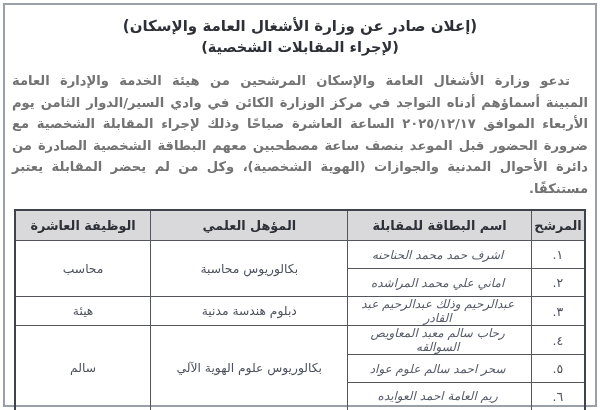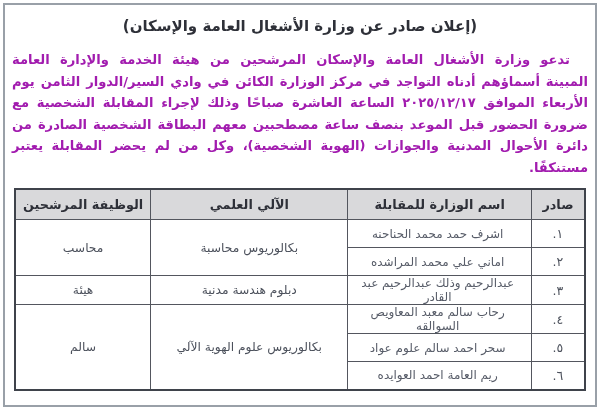--- a/index.html
+++ b/index.html
@@ -18,21 +18,21 @@
     padding: 6px 7px 5px 7px;
     direction: rtl;
   }
   .title-block { text-align: center; margin-top: 4px; color: #2e3038; }
   .title-line1 { font-size: 15px; font-weight: bold; line-height: 22px; }
   .title-line2 { font-size: 14.5px; font-weight: bold; line-height: 21px; }
   .body-paragraph {
     margin-top: 12px;
     font-size: 13.1px;
     font-weight: bold;
-    color: #a21caf;
+    color: #737373;
     line-height: 21.6px;
     text-align: justify;
     text-indent: 18px;
     word-spacing: 1px;
   }
   table.interview-table {
     width: calc(100% - 4px);
     margin: 9px 2px 0 2px;
     border-collapse: collapse;
     table-layout: fixed;
@@ -47,51 +47,52 @@
   th.hdr {
     background: #d9d9db;
     color: #2e3038;
     font-size: 12.8px;
     font-weight: bold;
     height: 31px;
     border-bottom: 2px solid #3f434b;
   }
   td.cell { height: 28px; font-size: 12px; color: #575c68; }
   td.num-cell { font-size: 12.5px; color: #4c515c; }
-  td.name-cell { padding-right: 4px; }
+  td.name-cell { padding-right: 4px; font-style: italic; }
   td.group-cell { font-size: 12.3px; color: #4c515c; border-radius: 15px; }
   col.c-num  { width: 9.4%; }
   col.c-name { width: 32.2%; }
   col.c-qual { width: 34.6%; }
   col.c-pos  { width: 23.8%; }
 </style>
 </head>
 <body>
 
 <div class="page-frame">
 
   <div class="title-block">
     <div class="title-line1">(إعلان صادر عن وزارة الأشغال العامة والإسكان)</div>
+    <div class="title-line2">(لإجراء المقابلات الشخصية)</div>
   </div>
 
   <p class="body-paragraph">تدعو وزارة الأشغال العامة والإسكان المرشحين من هيئة الخدمة والإدارة العامة المبينة أسماؤهم أدناه التواجد في مركز الوزارة الكائن في وادي السير/الدوار الثامن يوم الأربعاء الموافق ٢٠٢٥/١٢/١٧ الساعة العاشرة صباحًا وذلك لإجراء المقابلة الشخصية مع ضرورة الحضور قبل الموعد بنصف ساعة مصطحبين معهم البطاقة الشخصية الصادرة من دائرة الأحوال المدنية والجوازات (الهوية الشخصية)، وكل من لم يحضر المقابلة يعتبر مستنكفًا.</p>
 
   <table class="interview-table">
     <colgroup>
       <col class="c-num">
         <col class="c-name">
         <col class="c-qual">
         <col class="c-pos">
     </colgroup>
     <thead>
       <tr>
-        <th class="hdr">صادر</th>
-        <th class="hdr">اسم الوزارة للمقابلة</th>
-        <th class="hdr">الآلي العلمي</th>
-        <th class="hdr">الوظيفة المرشحين</th>
+        <th class="hdr">المرشح</th>
+        <th class="hdr">اسم البطاقة للمقابلة</th>
+        <th class="hdr">المؤهل العلمي</th>
+        <th class="hdr">الوظيفة العاشرة</th>
       </tr>
     </thead>
     <tbody>
       <tr>
         <td class="cell num-cell">١.</td>
         <td class="cell name-cell">اشرف حمد محمد الحناحنه</td>
         <td class="cell group-cell" rowspan="2">بكالوريوس محاسبة</td>
         <td class="cell group-cell" rowspan="2">محاسب</td>
       </tr>
       <tr>

